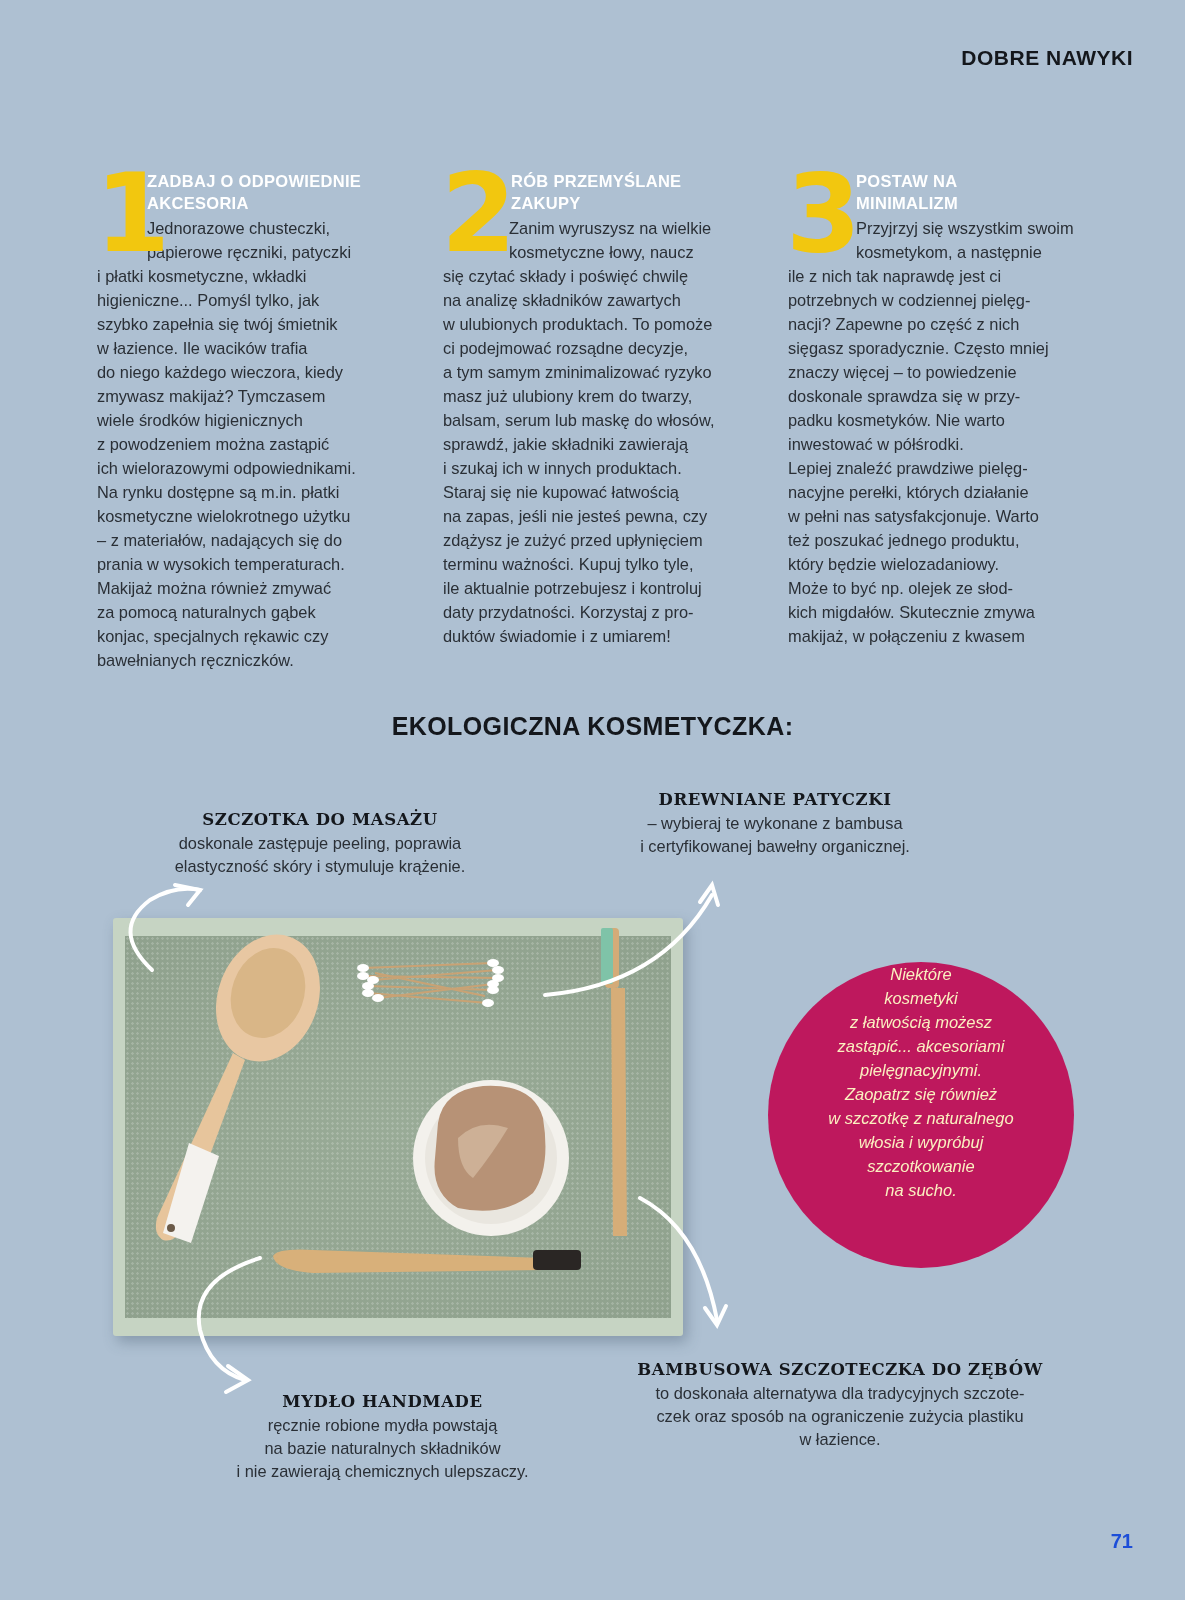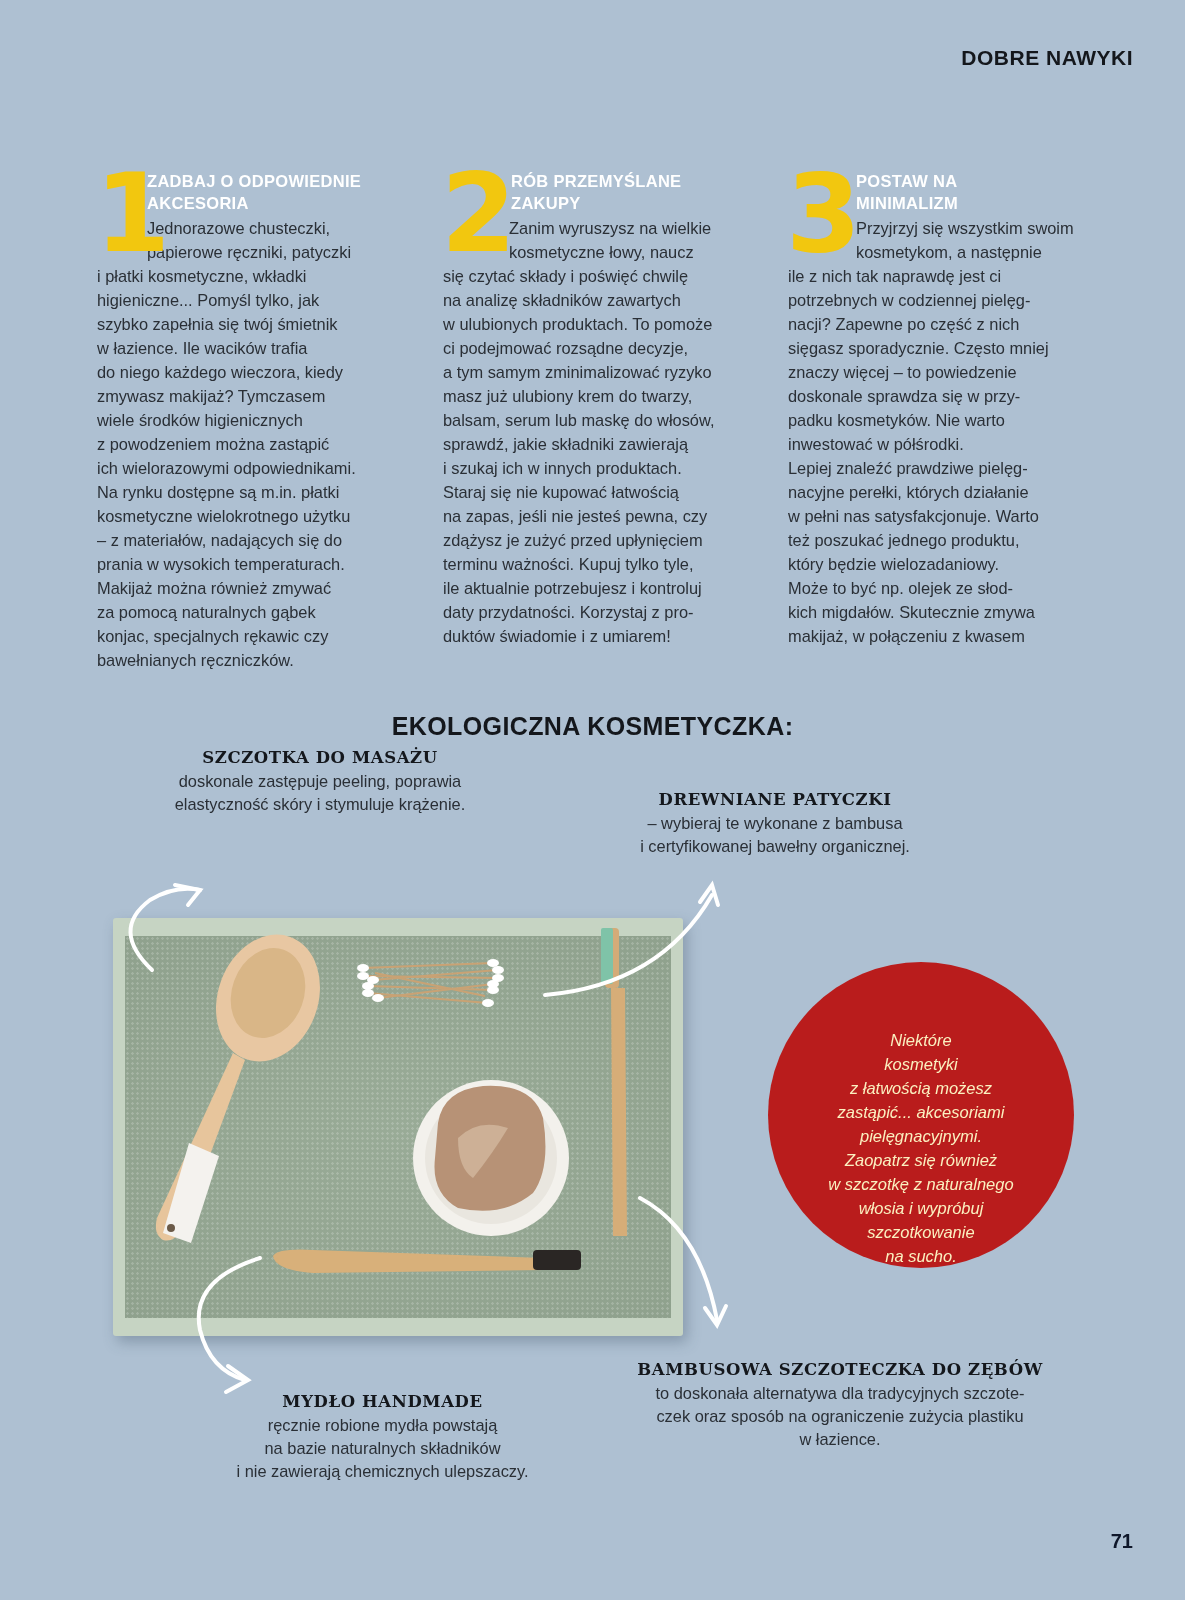--- a/index.html
+++ b/index.html
@@ -45,27 +45,27 @@
   .towel-inner {
     position: absolute; left: 12px; top: 18px; right: 12px; bottom: 18px;
     background: radial-gradient(circle at 30% 30%, #9fb09d 0%, #93a591 60%, #8d9f8b 100%);
     background-image:
       radial-gradient(rgba(255,255,255,0.18) 1px, transparent 1.5px),
       radial-gradient(#99ab97, #8fa18d);
     background-size: 5px 5px, 100% 100%;
   }
   .bubble {
     position: absolute; left: 768px; top: 962px; width: 306px; height: 306px; border-radius: 50%;
-    background: #b91c1c;
-    display: flex; align-items: flex-end; justify-content: center; text-align: center;
+    background: #be185d;
+    display: flex; align-items: flex-start; justify-content: center; text-align: center;
   }
   .bubble-text {
     font-style: italic; color: #fbf0c0; font-size: 16.5px; line-height: 24px; width: 260px;
   }
-  .page-num { position: absolute; right: 52px; top: 1530px; font-size: 20px; font-weight: bold; color: #0f172a; }
+  .page-num { position: absolute; right: 52px; top: 1530px; font-size: 20px; font-weight: bold; color: #1d4ed8; }
   svg { display: block; }
 </style>
 </head>
 <body>
 
 <div class="section-label">DOBRE NAWYKI</div>
 
 <div class="col" style="left:97px;">
   <div class="num">1</div>
   <div class="head">
@@ -146,21 +146,21 @@
     <div class="line">też poszukać jednego produktu,</div>
     <div class="line">który będzie wielozadaniowy.</div>
     <div class="line">Może to być np. olejek ze słod-</div>
     <div class="line">kich migdałów. Skutecznie zmywa</div>
     <div class="line">makijaż, w połączeniu z kwasem</div>
   </div>
 </div>
 
 <div class="main-title">EKOLOGICZNA KOSMETYCZKA:</div>
 
-<div class="callout" style="left:130px; top:746px; width:380px;">
+<div class="callout" style="left:130px; top:808px; width:380px;">
   <div class="ctitle">SZCZOTKA DO MASAŻU</div>
   <div>doskonale zastępuje peeling, poprawia</div>
   <div>elastyczność skóry i stymuluje krążenie.</div>
 </div>
 <div class="callout" style="left:590px; top:788px; width:370px;">
   <div class="ctitle">DREWNIANE PATYCZKI</div>
   <div>– wybieraj te wykonane z bambusa</div>
   <div>i certyfikowanej bawełny organicznej.</div>
 </div>
 <div class="callout" style="left:195px; top:1390px; width:375px;">

